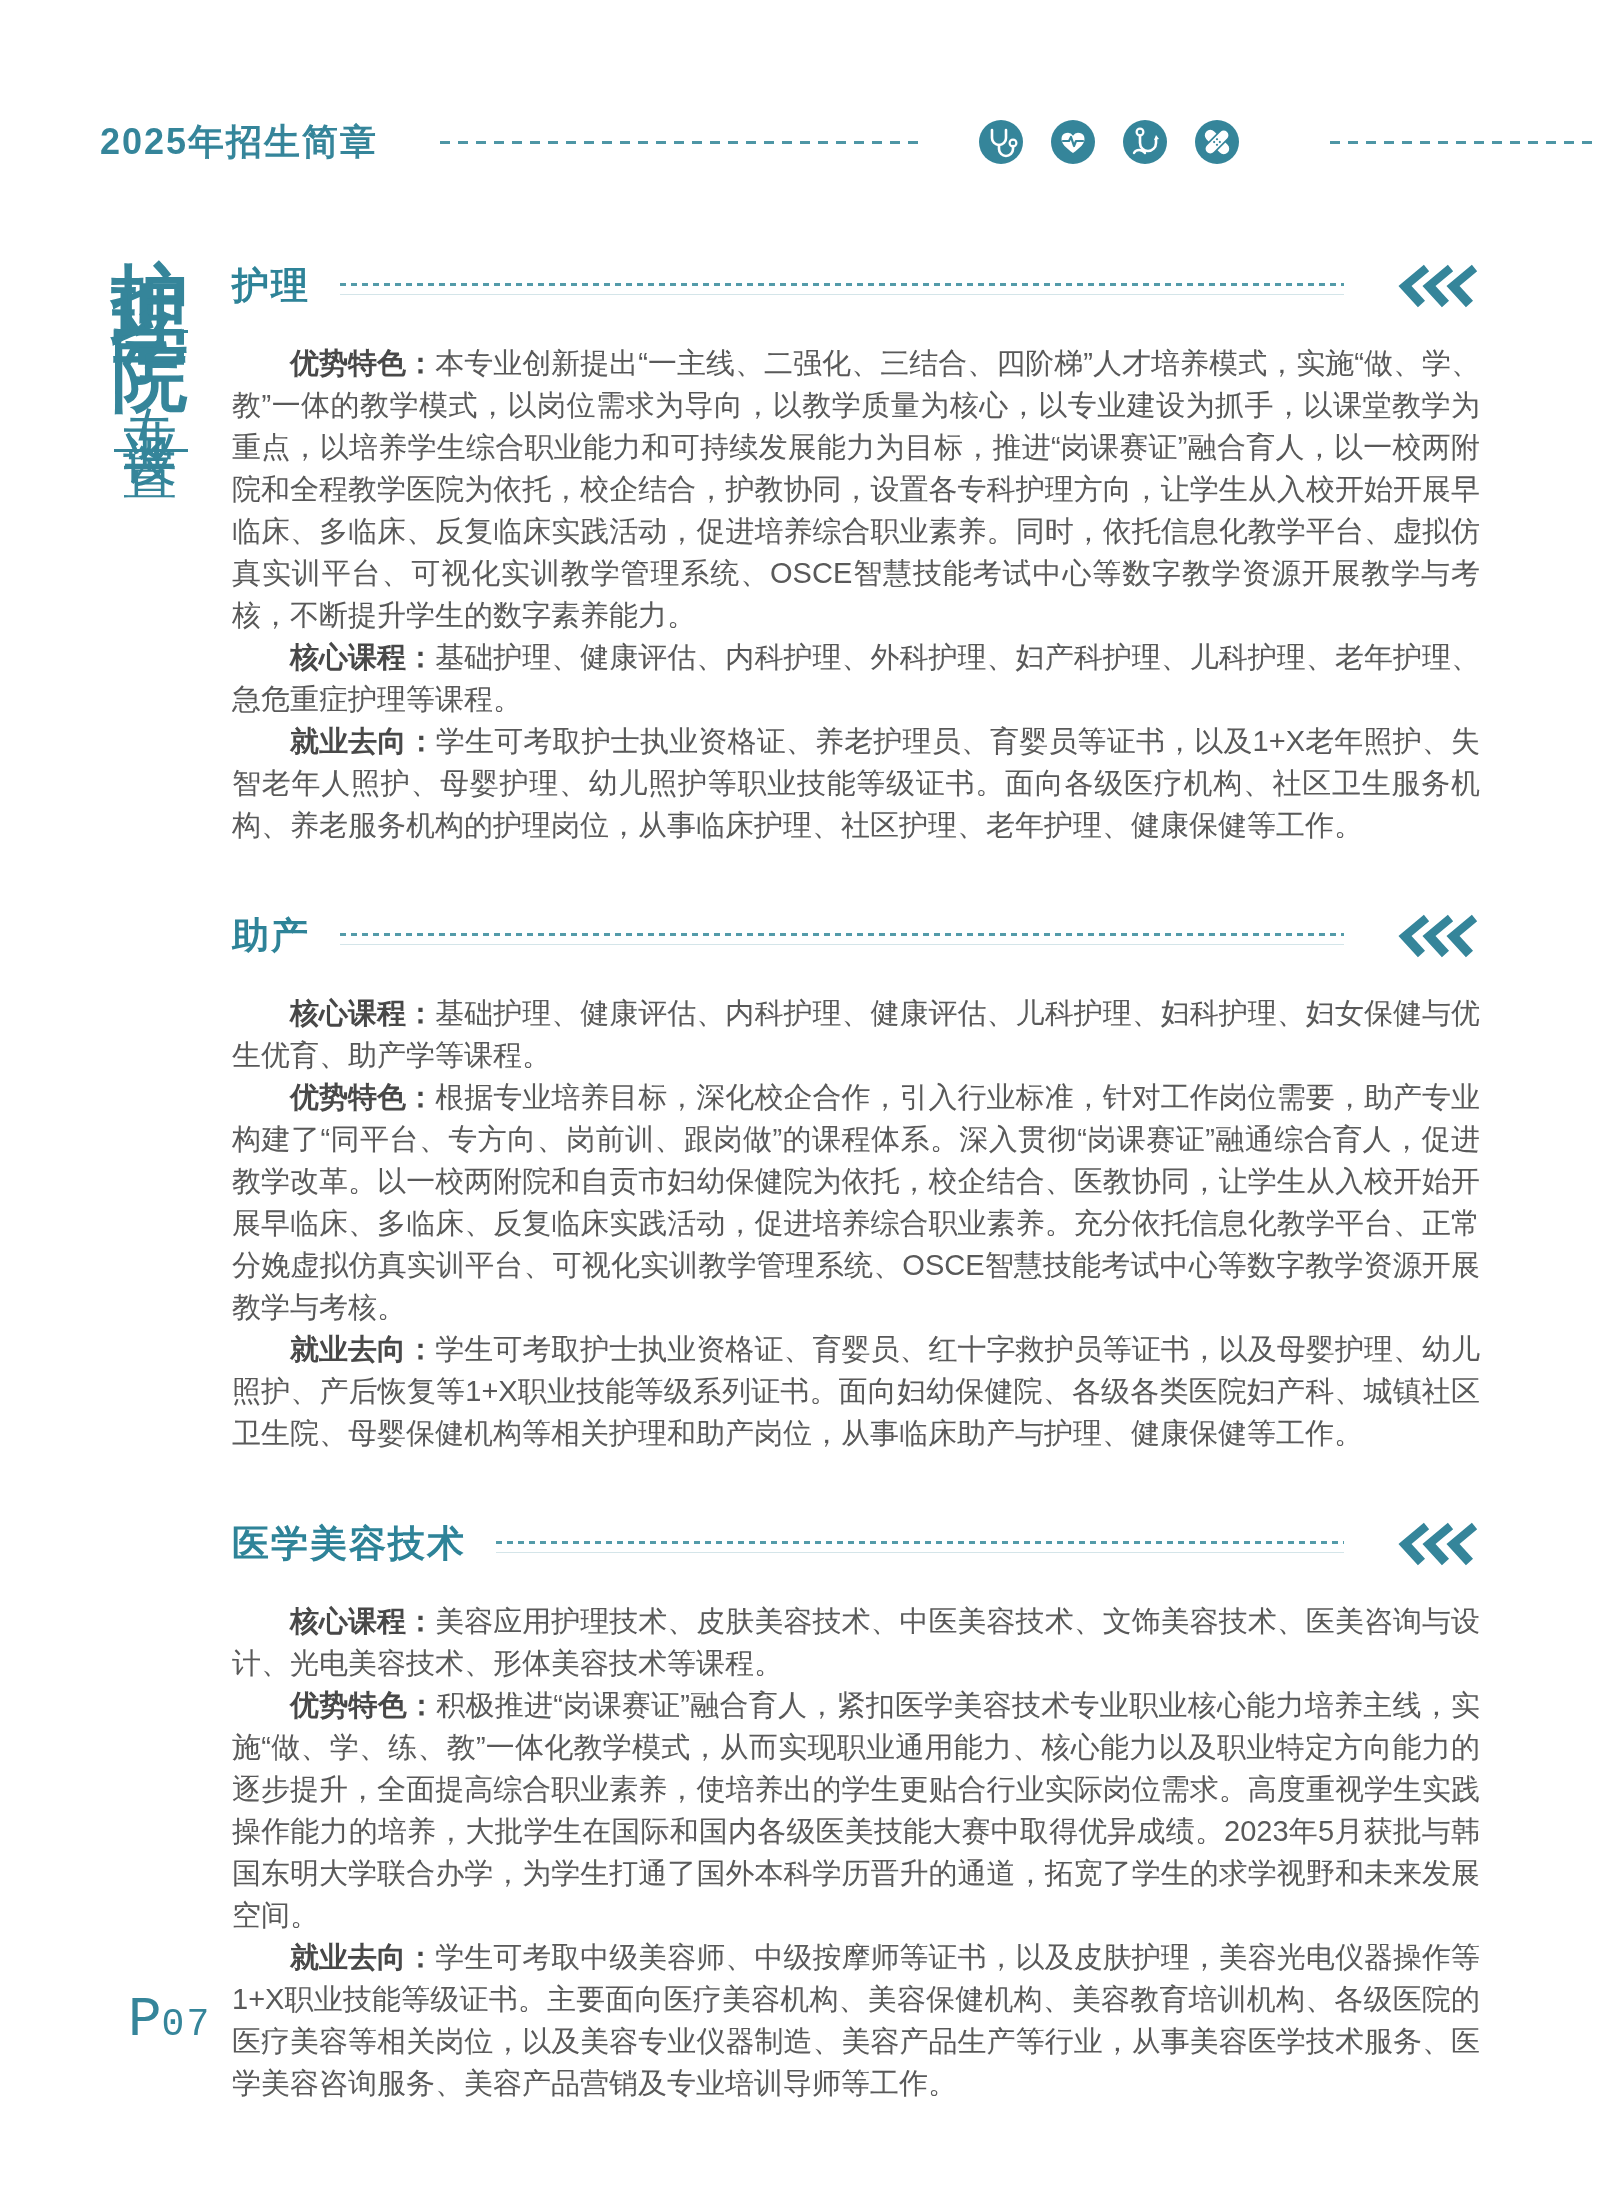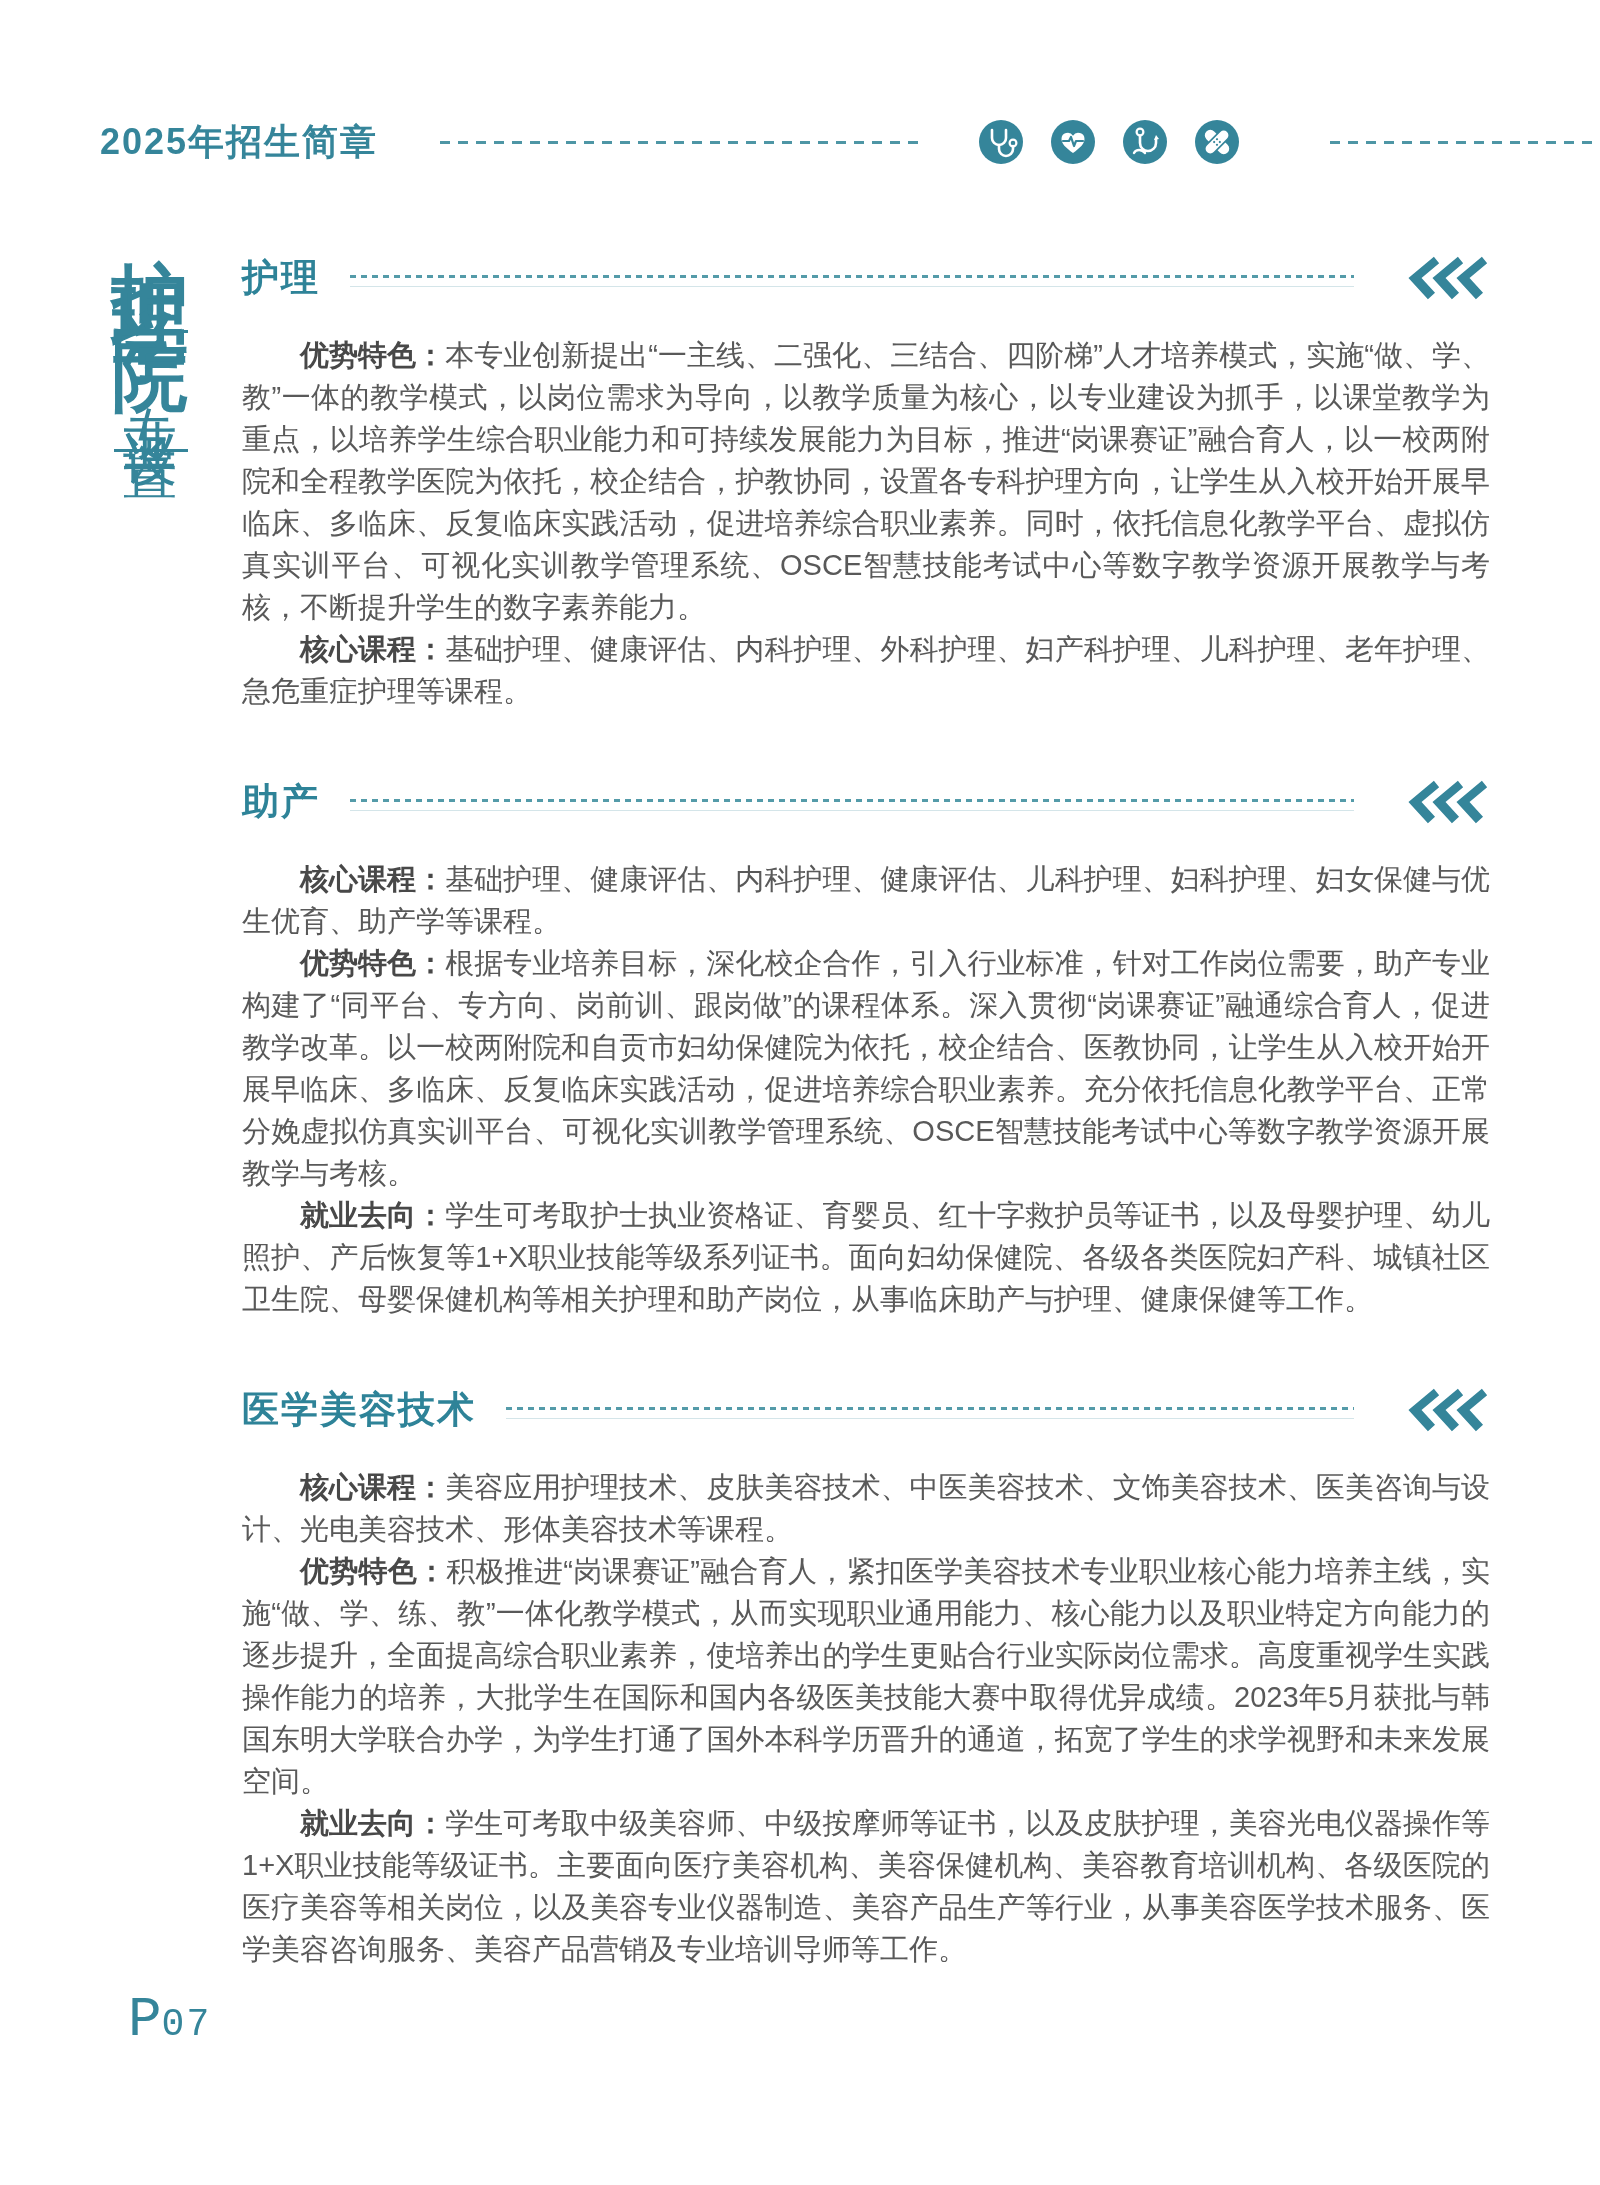--- a/index.html
+++ b/index.html
@@ -41,21 +41,21 @@
     font-family:"DejaVu Serif", serif; font-weight:bold;
     font-size:76px; letter-spacing:26px; color:#35859A; line-height:1;
   }
   .sidebar-divider { width:74px; height:3px; background:#35859A; margin:30px 0; }
   .sidebar-subtitle {
     writing-mode:vertical-rl; text-orientation:upright;
     font-size:54px; letter-spacing:14px; color:#35859A; line-height:1; font-weight:400;
   }
 
   
-  .main { position:absolute; left:232px; top:252px; width:1248px;margin-left:10px; }
+  .main { position:absolute; left:232px; top:260px; width:1248px; }
   .section { margin-bottom:64px; }
   .sec-head { display:flex; align-items:center; height:52px; }
   .sec-title {
     color:#2E8398; font-size:37px; font-weight:600; letter-spacing:2px; white-space:nowrap;
   }
   .sec-dash {
     flex:1; height:12px; margin:6px 52px 0 30px;
     background-image:repeating-linear-gradient(90deg,#549BA9 0 6px, transparent 6px 11px);
     background-size:100% 3px; background-repeat:no-repeat; background-position:0 0;
     border-bottom:1px solid #d4e5e9;
@@ -135,20 +135,21 @@
         <div class="sec-dash"></div>
         <svg class="chevrons" viewBox="0 0 84 46">
           <polyline points="28,5 9,23 28,41" fill="none" stroke="#35859A" stroke-width="9"></polyline>
           <polyline points="52,5 33,23 52,41" fill="none" stroke="#35859A" stroke-width="9"></polyline>
           <polyline points="76,5 57,23 76,41" fill="none" stroke="#35859A" stroke-width="9"></polyline>
         </svg>
       </div>
       <div class="sec-body">
         <p class="para"><b>优势特色：</b><span>本专业创新提出“一主线、二强化、三结合、四阶梯”人才培养模式，实施“做、学、教”一体的教学模式，以岗位需求为导向，以教学质量为核心，以专业建设为抓手，以课堂教学为重点，以培养学生综合职业能力和可持续发展能力为目标，推进“岗课赛证”融合育人，以一校两附院和全程教学医院为依托，校企结合，护教协同，设置各专科护理方向，让学生从入校开始开展早临床、多临床、反复临床实践活动，促进培养综合职业素养。同时，依托信息化教学平台、虚拟仿真实训平台、可视化实训教学管理系统、OSCE智慧技能考试中心等数字教学资源开展教学与考核，不断提升学生的数字素养能力。</span></p>
         <p class="para"><b>核心课程：</b><span>基础护理、健康评估、内科护理、外科护理、妇产科护理、儿科护理、老年护理、急危重症护理等课程。</span></p>
+        <p class="para"><b>就业去向：</b><span>学生可考取护士执业资格证、养老护理员、育婴员等证书，以及1+X老年照护、失智老年人照护、母婴护理、幼儿照护等职业技能等级证书。面向各级医疗机构、社区卫生服务机构、养老服务机构的护理岗位，从事临床护理、社区护理、老年护理、健康保健等工作。</span></p>
       </div>
     </div>
 
     <div class="section">
       <div class="sec-head">
         <div class="sec-title">助产</div>
         <div class="sec-dash"></div>
         <svg class="chevrons" viewBox="0 0 84 46">
           <polyline points="28,5 9,23 28,41" fill="none" stroke="#35859A" stroke-width="9"></polyline>
           <polyline points="52,5 33,23 52,41" fill="none" stroke="#35859A" stroke-width="9"></polyline>

